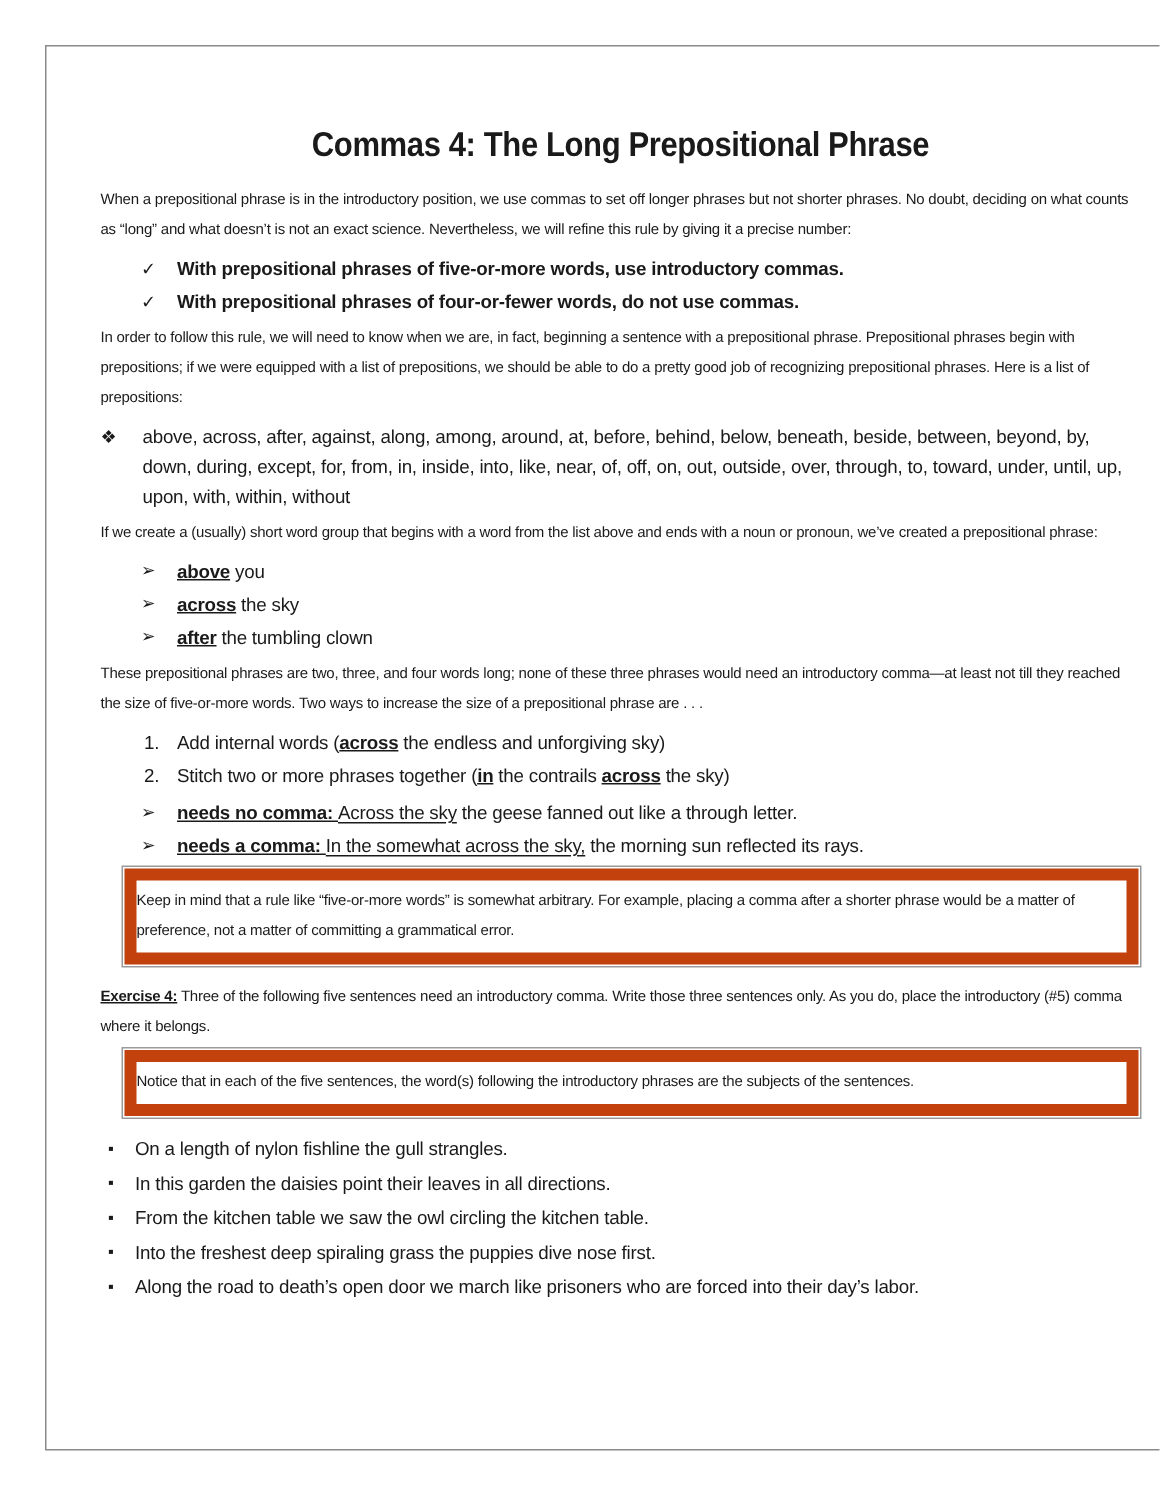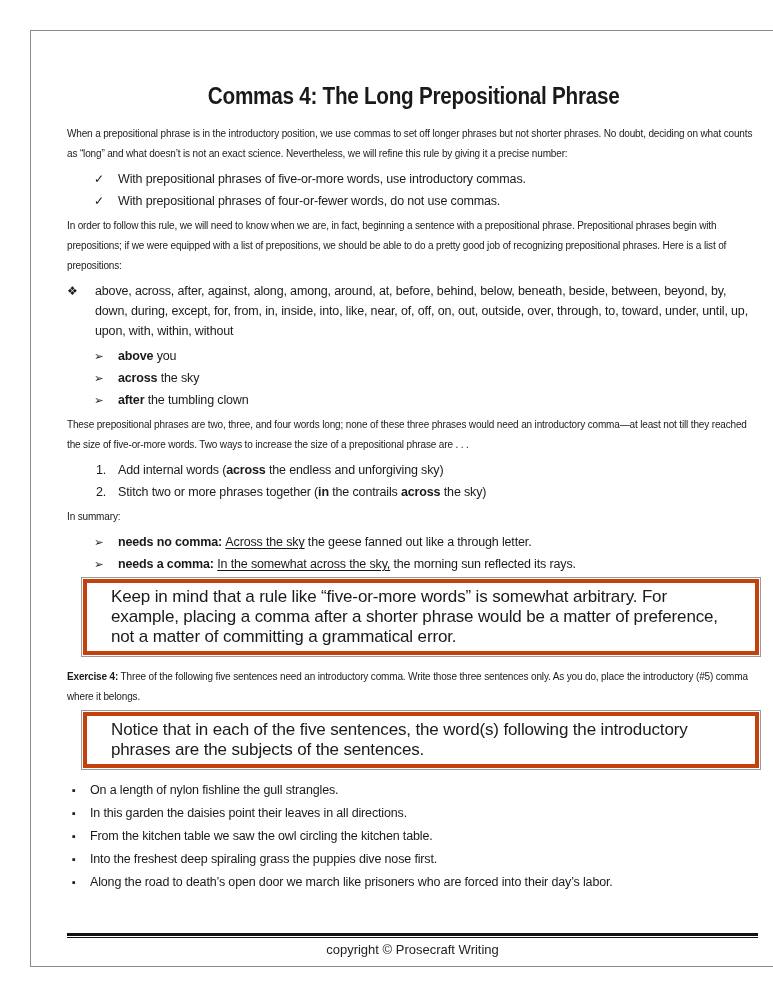--- a/index.html
+++ b/index.html
@@ -14,36 +14,36 @@
   }
   .title{margin:24px 0 14px;text-align:center;font-size:23px;font-weight:700;}
   .title-inner{display:inline-block;transform:scaleX(0.9);transform-origin:center;letter-spacing:-0.3px;white-space:nowrap;}
   .p{font-size:10px;letter-spacing:-0.15px;line-height:20px;margin:0 0 5px;}
   .list{margin:0 0 5px;}
   .li{display:flex;font-size:12.5px;letter-spacing:-0.15px;line-height:20px;margin:0 0 2px;}
   .li-text{flex:1;}
   .glyph{flex:0 0 auto;}
   .check-row{margin-left:27px;}
   .check-row .glyph{width:24px;font-size:12px;}
-  .check-row .li-text{font-weight:400;}
+  .check-row .li-text{font-weight:700;}
   .diamond-row{margin-left:0;}
   .diamond-row .glyph{width:28px;font-size:12px;}
   .arrow-row{margin-left:27px;}
   .arrow-row .glyph{width:24px;font-size:11.5px;}
   .num-row{margin-left:29px;}
   .num-row .glyph{width:22px;}
   .square-row{margin-left:5px;margin-bottom:3px;}
   .square-row .glyph{width:18px;font-size:11px;}
-  .b{font-weight:700;}
+  .b{font-weight:700;text-decoration:underline;}
   .i{}
   .u{text-decoration:underline;text-underline-offset:2px;}
   .callout{
-    border:4px solid #c2410c;outline:1px solid #9a9a9a;outline-offset:1px;
-    margin:4px 2px 12px 16px;padding:4px 24px;
-    font-size:17px;letter-spacing:-0.15px;line-height:20px;
+    border:8px solid #c2410c;outline:1px solid #9a9a9a;outline-offset:1px;
+    margin:4px 2px 12px 16px;padding:4px 0;
+    font-size:10px;letter-spacing:-0.15px;line-height:20px;
   }
   .callout.center{text-align:left;}
   .sentences{margin-top:9px;}
   .footer{position:absolute;left:36px;right:37px;bottom:9px;text-align:center;}
   .footer-rule{height:1px;border-top:3px solid #121212;border-bottom:1px solid #121212;margin-bottom:4px;}
   .footer-text{font-size:13px;color:#222;}
 </style>
 </head>
 <body>
 
@@ -66,20 +66,21 @@
 
   <p class="p">In order to follow this rule, we will need to know when we are, in fact, beginning a sentence with a prepositional phrase. Prepositional phrases begin with prepositions; if we were equipped with a list of prepositions, we should be able to do a pretty good job of recognizing prepositional phrases. Here is a list of prepositions:</p>
 
   <div class="list">
     <div class="li diamond-row">
       <span class="glyph">❖</span>
       <span class="li-text">above, across, after, against, along, among, around, at, before, behind, below, beneath, beside, between, beyond, by, down, during, except, for, from, in, inside, into, like, near, of, off, on, out, outside, over, through, to, toward, under, until, up, upon, with, within, without</span>
     </div>
   </div>
 
+  <p class="p">If we create a (usually) short word group that begins with a word from the list above and ends with a noun or pronoun, we’ve created a prepositional phrase:</p>
 
   <div class="list">
     <div class="li arrow-row">
       <span class="glyph">➢</span>
       <span class="li-text"><span class="b">above</span><span> you</span></span>
     </div>
     <div class="li arrow-row">
       <span class="glyph">➢</span>
       <span class="li-text"><span class="b">across</span><span> the sky</span></span>
     </div>
@@ -95,21 +96,20 @@
     <div class="li num-row">
       <span class="glyph">1.</span>
       <span class="li-text"><span class="i">Add internal words</span><span> (</span><span class="b">across</span><span></span><span class="b"></span><span> the endless and unforgiving sky)</span></span>
     </div>
     <div class="li num-row">
       <span class="glyph">2.</span>
       <span class="li-text"><span class="i">Stitch two or more phrases together</span><span> (</span><span class="b">in</span><span> the contrails </span><span class="b">across</span><span> the sky)</span></span>
     </div>
   </div>
 
-  <p class="p">In summary:</p>
 
   <div class="list">
     <div class="li arrow-row">
       <span class="glyph">➢</span>
       <span class="li-text"><span class="b">needs no comma: </span><span class="i u">Across the sky</span><span class="i"> the geese fanned out like a through letter.</span></span>
     </div>
     <div class="li arrow-row">
       <span class="glyph">➢</span>
       <span class="li-text"><span class="b">needs a comma: </span><span class="i u">In the somewhat across the sky,</span><span class="i"> the morning sun reflected its rays.</span></span>
     </div>
@@ -137,18 +137,14 @@
     <div class="li square-row">
       <span class="glyph">▪</span>
       <span class="li-text">Into the freshest deep spiraling grass the puppies dive nose first.</span>
     </div>
     <div class="li square-row">
       <span class="glyph">▪</span>
       <span class="li-text">Along the road to death’s open door we march like prisoners who are forced into their day’s labor.</span>
     </div>
   </div>
 
-  <div class="footer">
-    <div class="footer-rule"></div>
-    <div class="footer-text">copyright © Prosecraft Writing</div>
-  </div>
 
 </div>
 
 </body></html>

